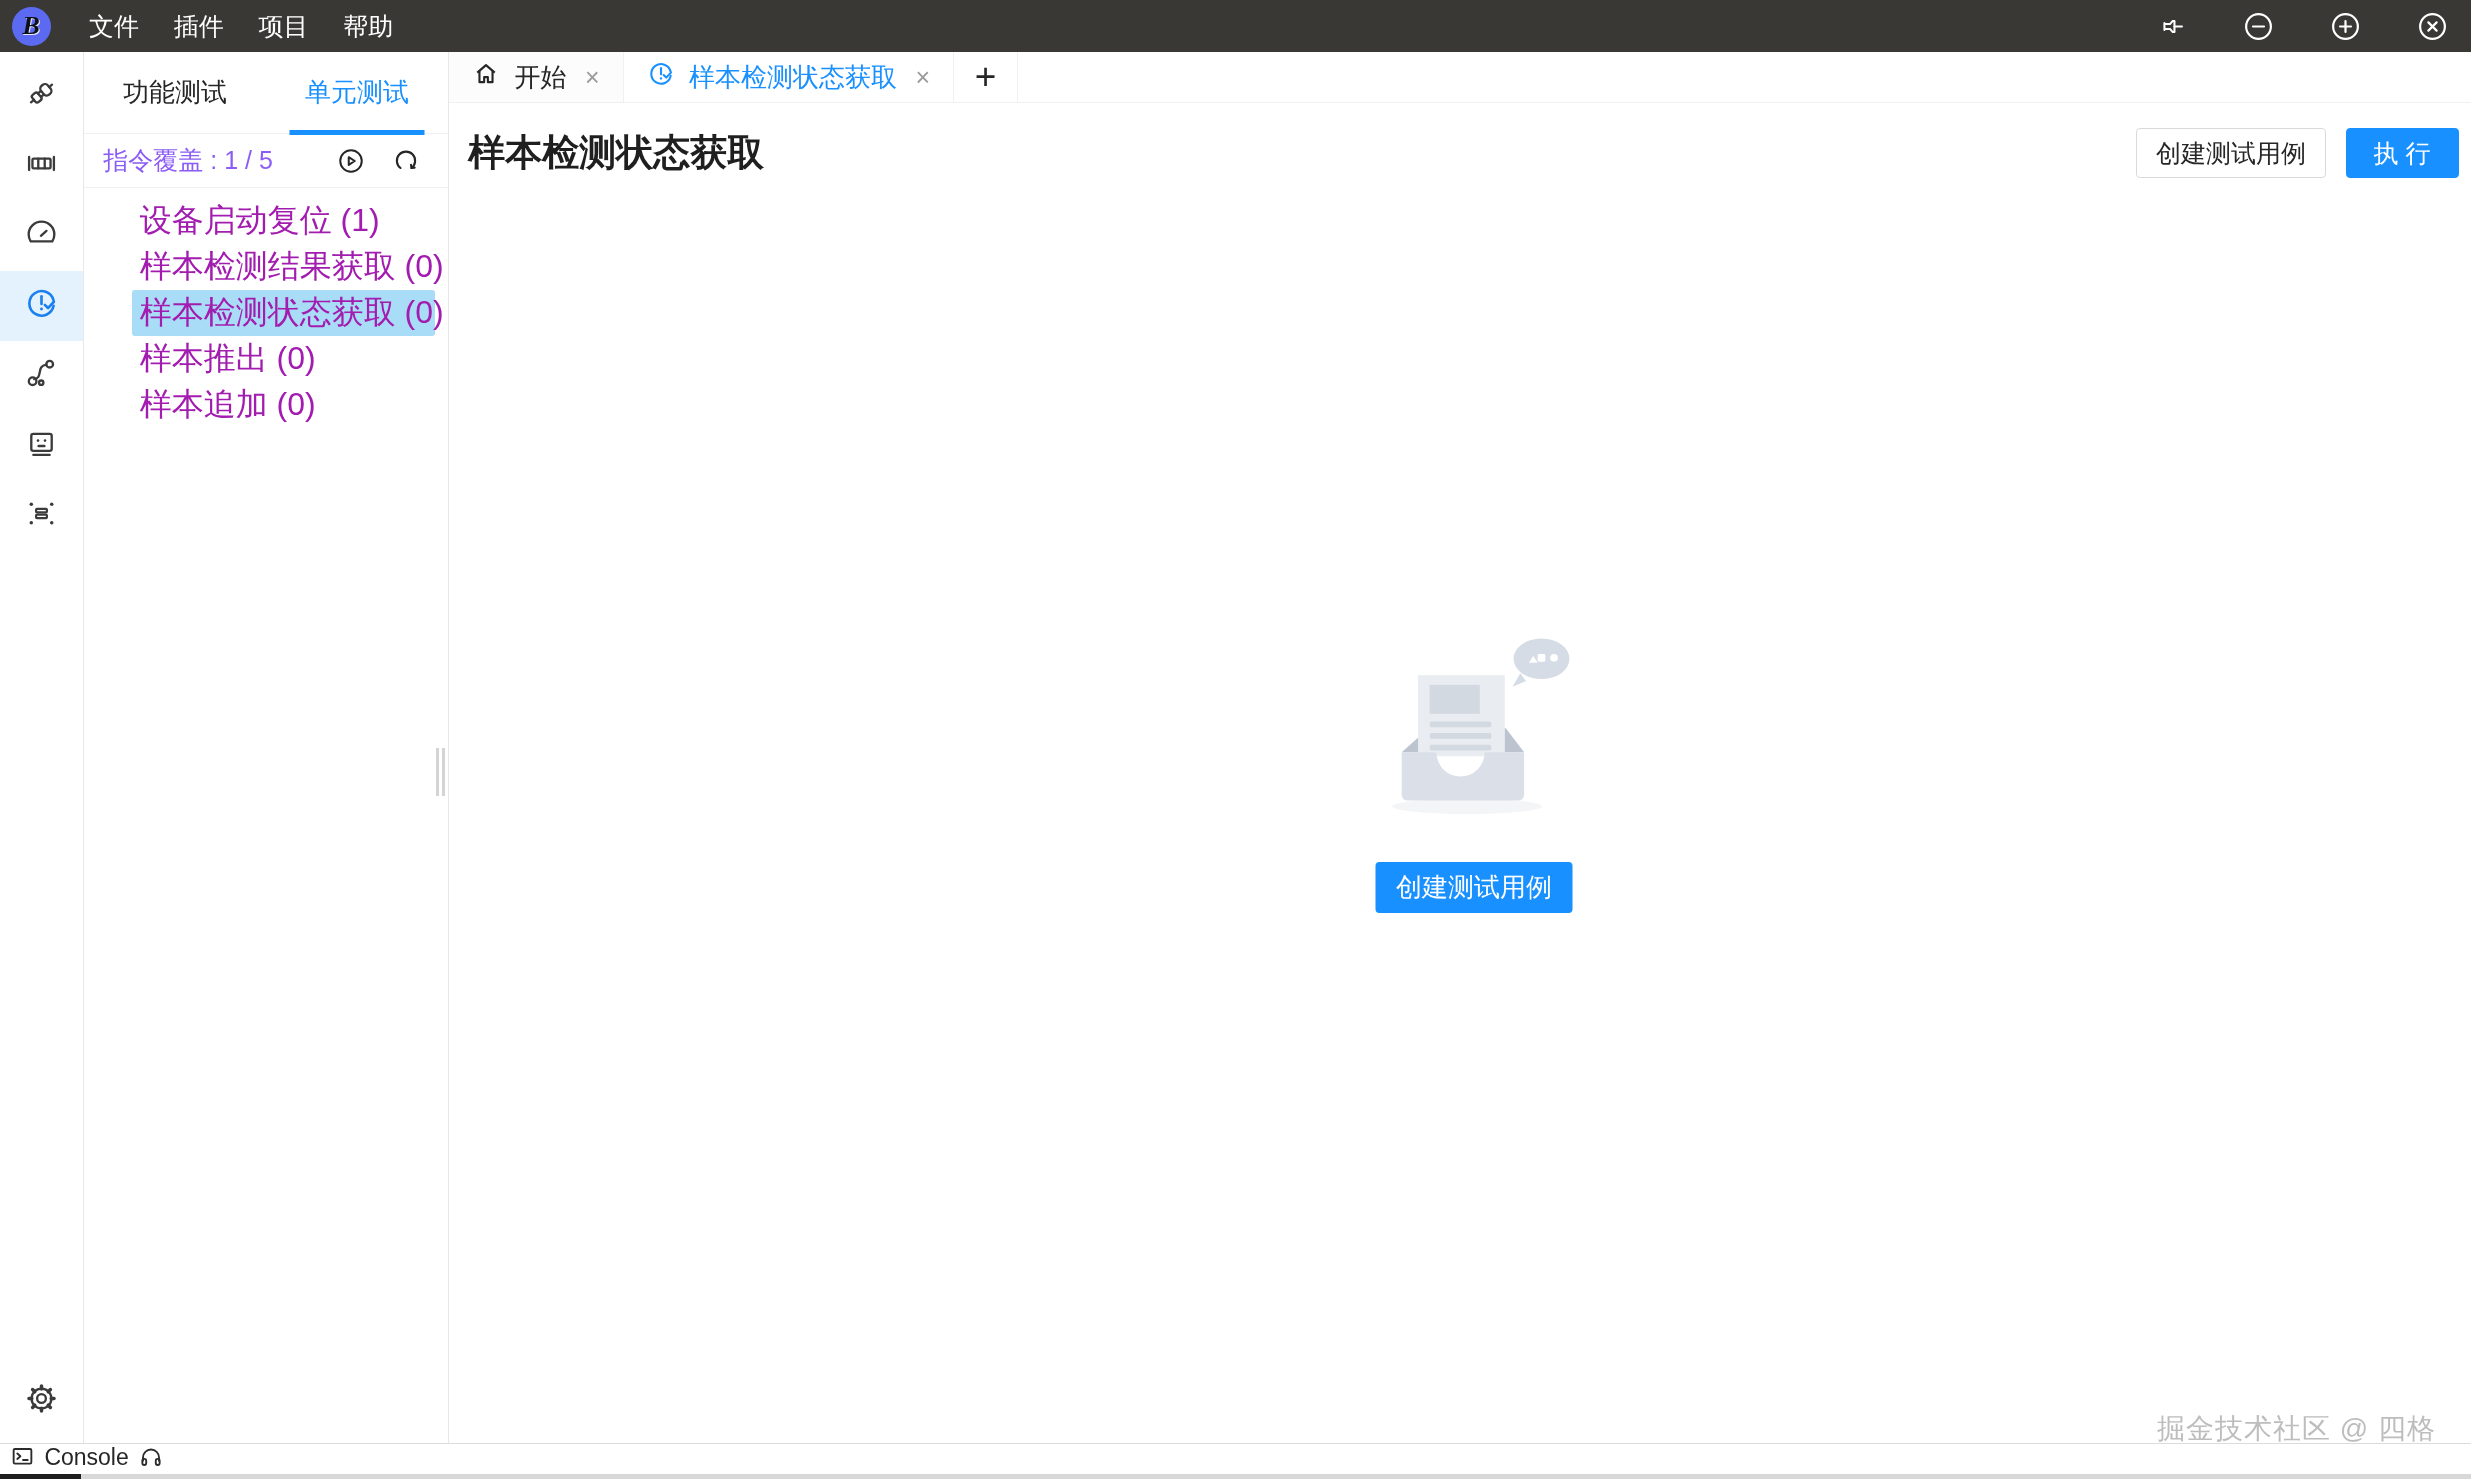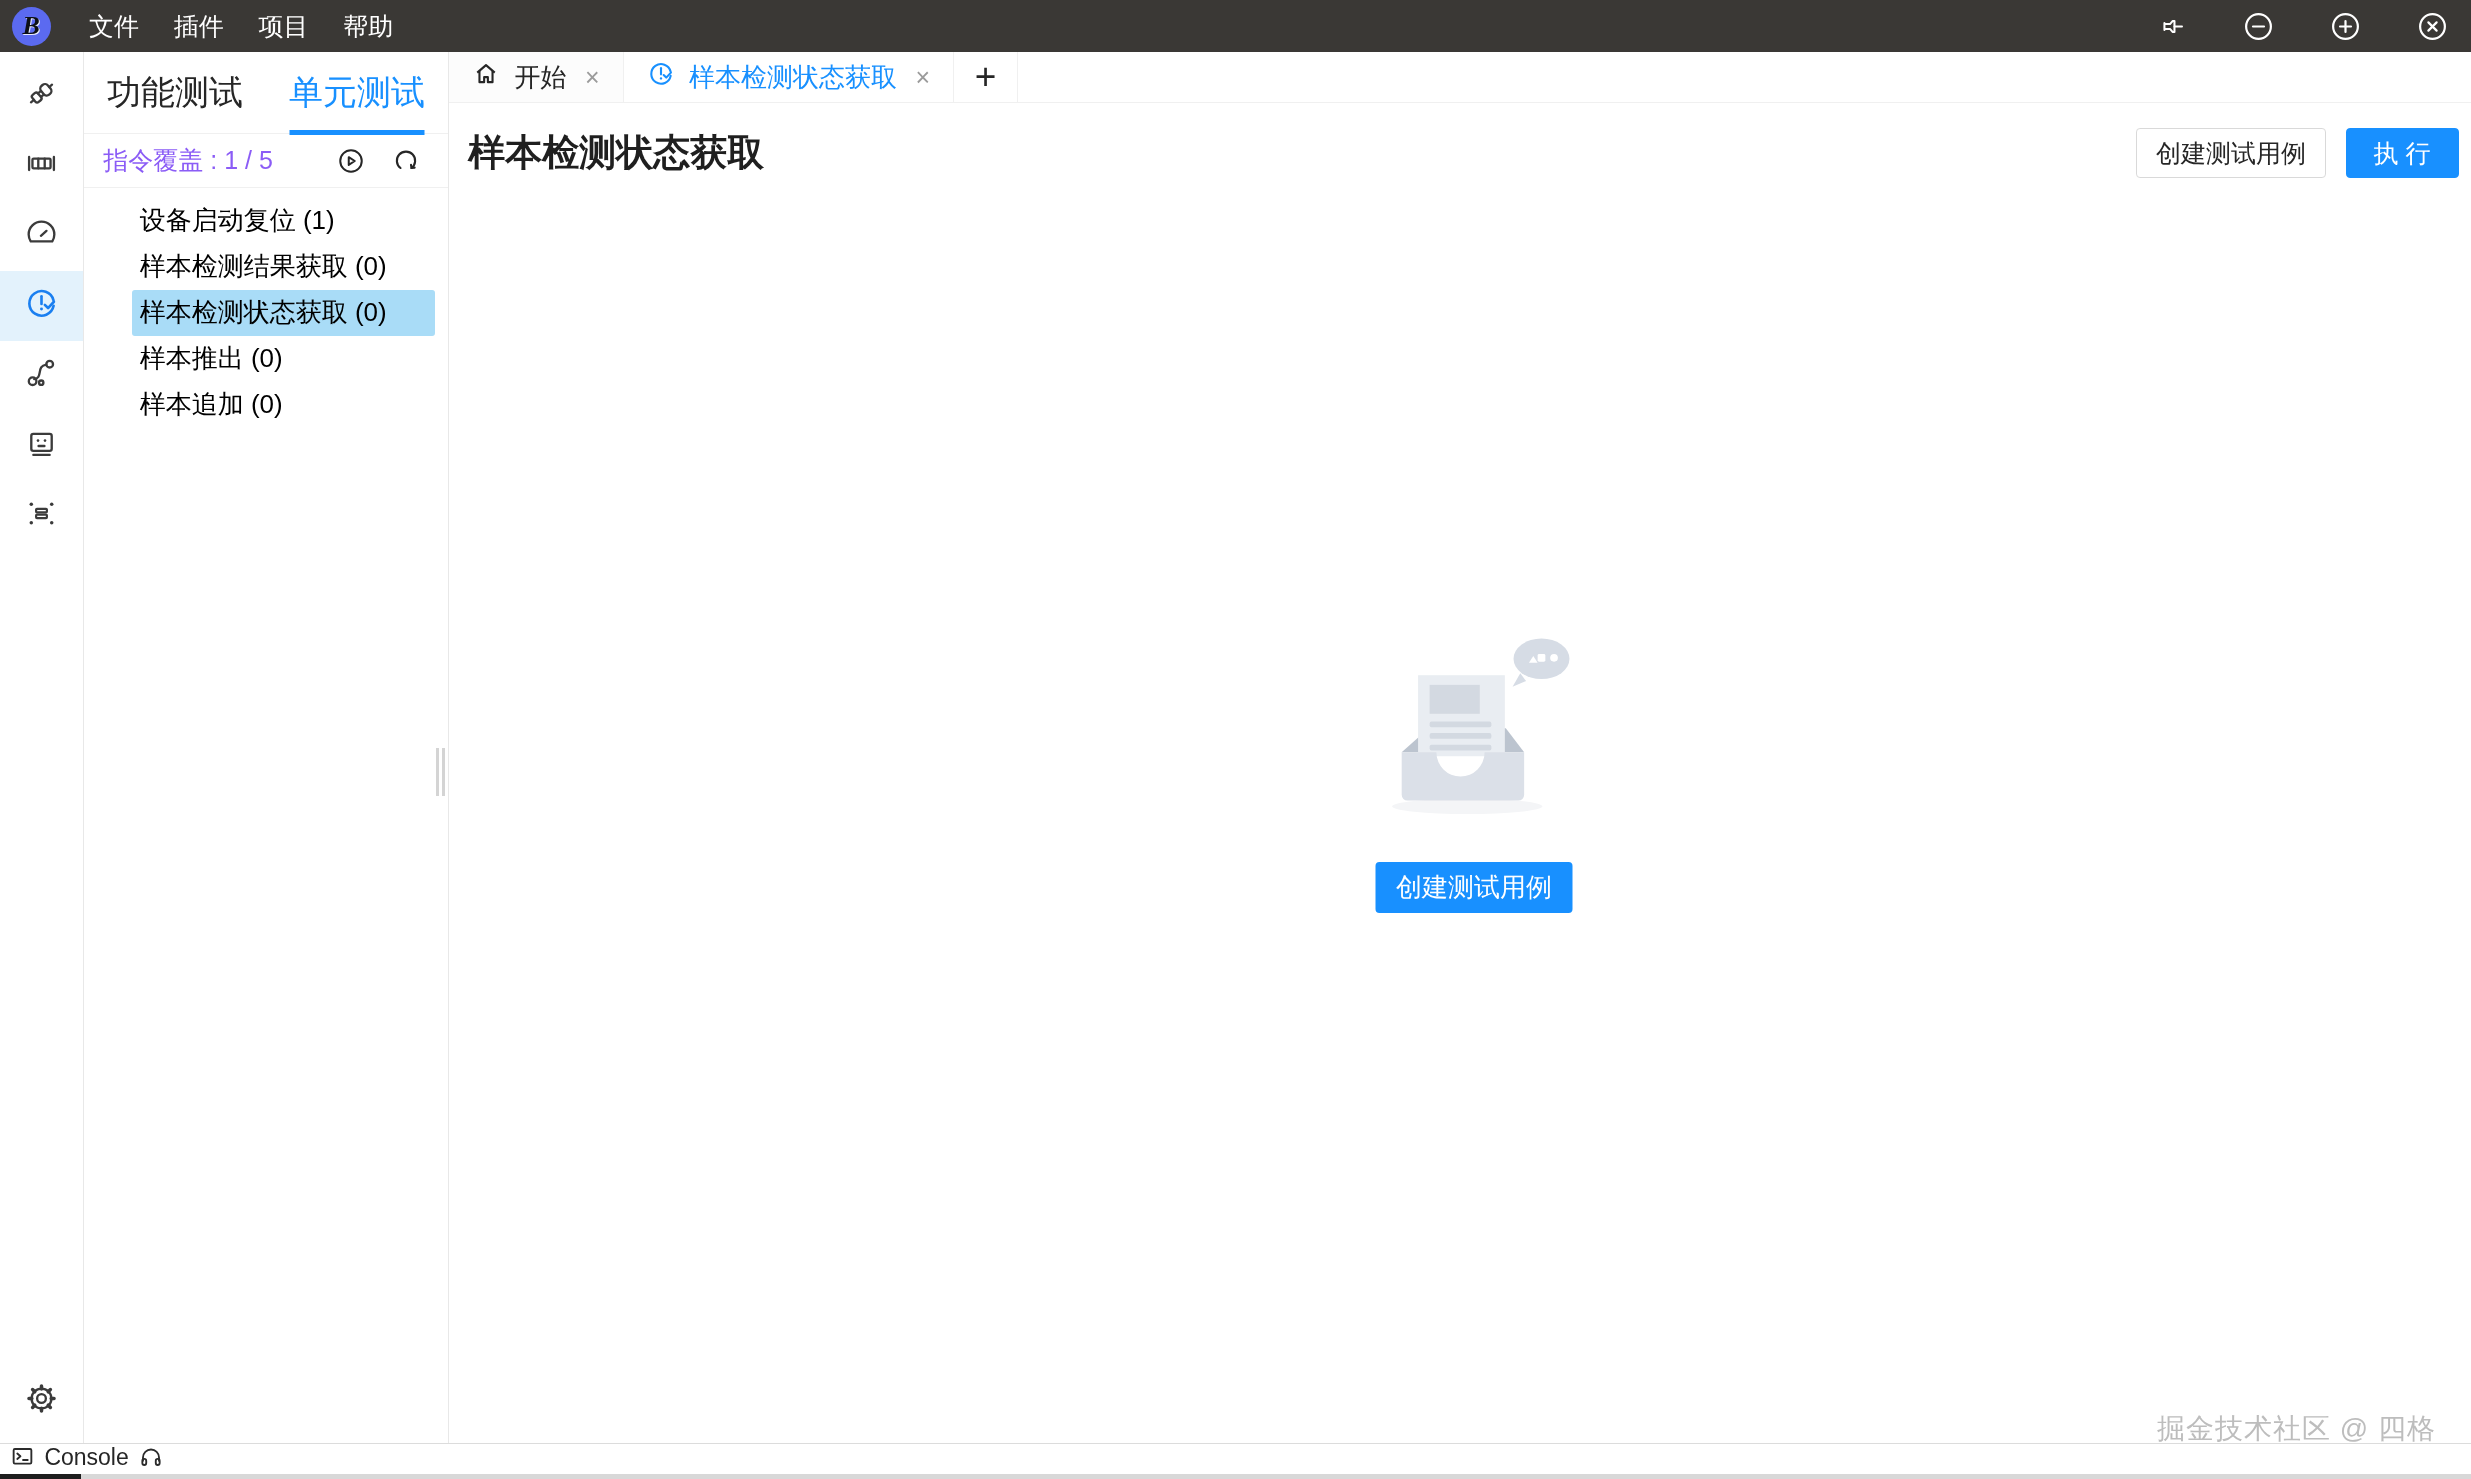--- a/index.html
+++ b/index.html
@@ -30,31 +30,31 @@
   .rail { width:84px; border-right:1px solid #e8e8e8; display:flex; flex-direction:column;
     align-items:stretch; padding-top:8.7px; }
   .rail-item { height:70px; display:flex; align-items:center; justify-content:center; cursor:pointer; }
   .rail-item.active { background:#e3f2fc; }
   .rail-bottom { margin-top:auto; margin-bottom:7.7px; }
 
   
   .panel { width:365px; border-right:1px solid #e8e8e8; position:relative; }
   .panel-tabs { height:82px; display:flex; border-bottom:1px solid #f0f0f0; }
   .panel-tab { flex:1; display:flex; align-items:center; justify-content:center;
-    font-size:34px; color:#262626; position:relative; cursor:pointer;text-align:right; }
+    font-size:26px; color:#262626; position:relative; cursor:pointer;text-align:right; }
   .panel-tab.active { color:#1890ff; }
   .panel-tab.active::after { content:""; position:absolute; bottom:-1.9px; left:50%;
     transform:translateX(-50%); width:135px; height:4.8px; background:#1890ff; }
   .coverage { height:54px; display:flex; align-items:center; padding:0 27px 0 19.3px;
     border-bottom:1px solid #f0f0f0; font-size:25px; color:#8b5cf6; }
   .coverage-icons { margin-left:auto; display:flex; gap:25px; align-items:center; }
   .coverage-icons span { display:flex; cursor:pointer; }
   .unit-list { padding-top:9.7px; }
   .unit-item { height:46px; display:flex; align-items:center; margin:0 13.5px 0 48px;
-    padding-left:7.7px; font-size:26px; color:#000000; border-radius:2.9px; cursor:pointer;
+    padding-left:7.7px; font-size:32px; color:#a21caf; border-radius:2.9px; cursor:pointer;
     white-space:nowrap; }
   .unit-item.selected { background:#a9dcf7; }
   .grip { position:absolute; right:2.9px; top:696px; display:flex; gap:2.9px; }
   .grip i { display:block; width:2.9px; height:48px; background:#d4d4d4; }
 
   
   .content { flex:1; position:relative; background:#fff; }
   .tabstrip { height:51px; display:flex; border-bottom:1px solid #f0f0f0; }
   .tab { display:flex; align-items:center; gap:14.5px; padding:0 23px;
     border-right:1px solid #f0f0f0; font-size:26px; color:#262626; background:#fcfcfc; cursor:pointer; }

